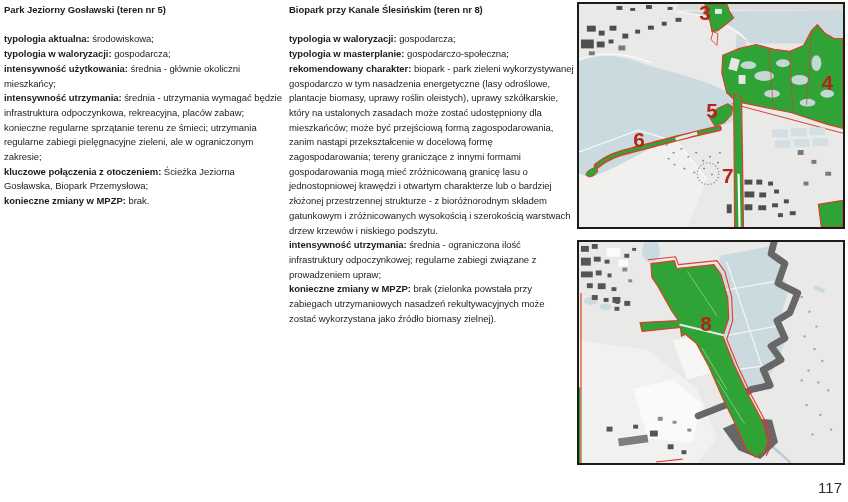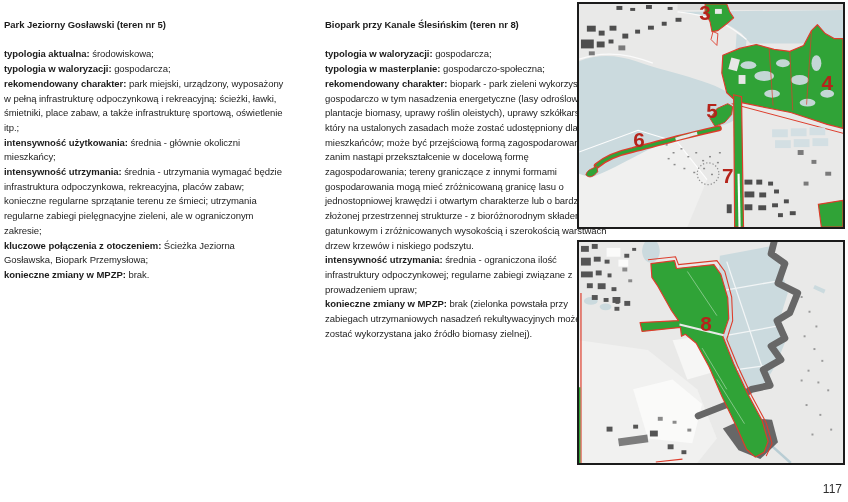--- a/index.html
+++ b/index.html
@@ -1,48 +1,44 @@
 <!DOCTYPE html>
 <html><head>
 <meta charset="utf-8">
 <style>
   html,body{margin:0;padding:0;}
   body{
     width:848px;height:502px;position:relative;overflow:hidden;background:#ffffff;
     font-family:"Liberation Sans", sans-serif;color:#1c1c1c;
   }
-  .col{position:absolute;top:18px;font-size:9.5px;line-height:14.7px;letter-spacing:-0.05px;}
+  .col{position:absolute;top:3px;font-size:9.5px;line-height:14.7px;letter-spacing:-0.05px;}
   .col1{left:4px;width:281px;}
-  .col2{left:289px;width:285px;margin-left:36px;}
+  .col2{left:289px;width:285px;}
   .col h3{font-size:9.5px;line-height:14.7px;margin:0 0 14.7px 0;font-weight:bold;}
   .col p{margin:0;}
   .col p strong{font-weight:bold;}
   .map{position:absolute;left:577px;width:268px;border:2px solid #1b1b1b;box-sizing:border-box;background:#e9e9e8;}
   .map1{top:2px;height:227px;}
   .map2{top:240px;height:225px;}
   .map svg{display:block;width:100%;height:100%;}
   .map text{font-family:"Liberation Sans",sans-serif;font-weight:bold;fill:#b5241b;font-size:21px;text-anchor:middle;}
-  .pagenum{position:absolute;right:6px;bottom:6px;font-size:12px;color:#2e2e2e;}
+  .pagenum{position:absolute;right:6px;bottom:6px;font-size:15px;color:#2e2e2e;}
 </style>
 </head>
 <body>
 
 <div class="col col1">
   <h3>Park Jeziorny Gosławski (teren nr 5)</h3>
   <p>
     <strong>typologia aktualna:</strong>
     <span>środowiskowa;</span>
   </p>
   <p>
     <strong>typologia w waloryzacji:</strong>
     <span>gospodarcza;</span>
-  </p>
-  <p>
-    <strong>rekomendowany charakter:</strong>
-    <span>park miejski, urządzony, wyposażony w pełną infrastrukturę odpoczynkową i rekreacyjną: ścieżki, ławki, śmietniki, place zabaw, a także infrastrukturę sportową, oświetlenie itp.;</span>
   </p>
   <p>
     <strong>intensywność użytkowania:</strong>
     <span>średnia - głównie okoliczni mieszkańcy;</span>
   </p>
   <p>
     <strong>intensywność utrzymania:</strong>
     <span>średnia - utrzymania wymagać będzie infrastruktura odpoczynkowa, rekreacyjna, placów zabaw; konieczne regularne sprzątanie terenu ze śmieci; utrzymania regularne zabiegi pielęgnacyjne zieleni, ale w ograniczonym zakresie;</span>
   </p>
   <p>

